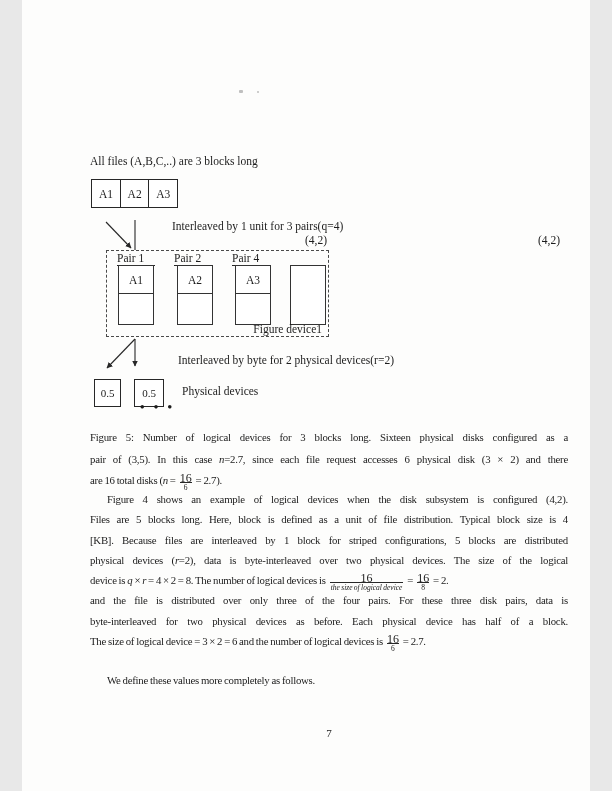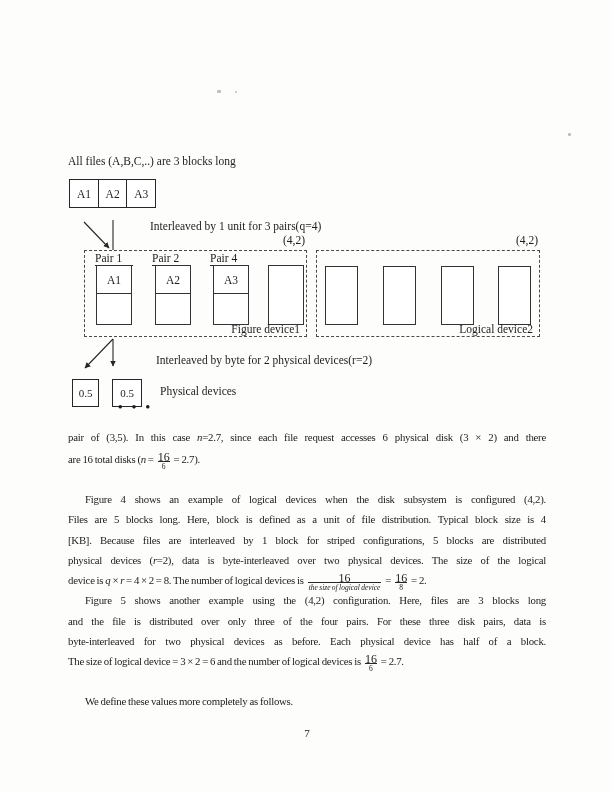--- a/index.html
+++ b/index.html
@@ -1,16 +1,16 @@
 <!DOCTYPE html>
 <html><head>
 <meta charset="utf-8">
 <style>
   html,body{margin:0;padding:0;background:#e8e8e8;}
-  .page{position:relative;width:612px;height:791px;background:#fdfdfc;color:#1c1c1c;
+  .page{position:relative;width:568px;height:791px;background:#fdfdfc;color:#1c1c1c;
         font-family:"Liberation Serif","DejaVu Serif",serif;overflow:hidden;margin:0 auto;}
   .abs{position:absolute;}
   .fig-text{font-size:11.5px;white-space:nowrap;}
   
   .speck{position:absolute;background:#8d8d8d;opacity:.55;border-radius:1px;}
   .sp1{left:217px;top:90px;width:4px;height:3px;}
   .sp2{left:235px;top:91px;width:2px;height:2px;}
   .sp3{left:568px;top:133px;width:3px;height:3px;}
   
   .fig-intro{left:68px;top:155px;}
@@ -104,52 +104,45 @@
     <div class="tbox tb2">
       <div class="ttop">A2</div>
     </div>
     <div class="tbox tb3">
       <div class="ttop">A3</div>
     </div>
     <div class="tbox tb4"></div>
     <div class="ldev">Figure device1</div>
   </div>
 
-  <div class="abs dbox d2">
-    <div class="ebox eb1"></div>
-    <div class="ebox eb2"></div>
-    <div class="ebox eb3"></div>
-    <div class="ebox eb4"></div>
-    <div class="ldev">Logical device2</div>
-  </div>
 
   <svg class="abs arr-bot" width="44" height="38" viewBox="0 0 44 38">
     <line x1="37" y1="3" x2="9" y2="32" marker-end="url(#ah)"></line>
     <line x1="37" y1="3" x2="37" y2="30" marker-end="url(#ah)"></line>
   </svg>
 
   <div class="abs fig-text note-bot">Interleaved by byte for 2 physical devices(r=2)</div>
 
   <div class="abs half h1">0.5</div>
   <div class="abs half h2">0.5</div>
   <div class="abs fig-text phys">Physical devices</div>
   <div class="abs dots">• • •</div>
 
   <div class="abs caption">
+    <div class="line just"><span>Figure 5: Number of logical devices for 3 blocks long. Sixteen physical disks configured as a</span></div>
     <div class="line just"><span>pair of (3,5). In this case </span><span class="it">n</span><span>=2.7, since each file request accesses 6 physical disk (3 × 2) and there</span></div>
     <div class="line"><span>are 16 total disks (</span><span class="it">n</span><span> = </span><span class="frac"><span class="fnum">16</span><span class="fden">6</span></span><span> = 2.7).</span></div>
   </div>
 
   <div class="abs bodytext">
     <div class="line just ind"><span>Figure 4 shows an example of logical devices when the disk subsystem is configured (4,2).</span></div>
     <div class="line just"><span>Files are 5 blocks long. Here, block is defined as a unit of file distribution. Typical block size is 4</span></div>
     <div class="line just"><span>[KB]. Because files are interleaved by 1 block for striped configurations, 5 blocks are distributed</span></div>
     <div class="line just"><span>physical devices (</span><span class="it">r</span><span>=2), data is byte-interleaved over two physical devices. The size of the logical</span></div>
     <div class="line"><span>device is </span><span class="it">q</span><span> × </span><span class="it">r</span><span> = 4 × 2 = 8. The number of logical devices is </span><span class="frac"><span class="fnum">16</span><span class="fden it">the size of logical device</span></span><span> = </span><span class="frac"><span class="fnum">16</span><span class="fden">8</span></span><span> = 2.</span></div>
-    <div class="line just ind"><span>Figure 5 shows another example using the (4,2) configuration. Here, files are 3 blocks long</span></div>
     <div class="line just"><span>and the file is distributed over only three of the four pairs. For these three disk pairs, data is</span></div>
     <div class="line just"><span>byte-interleaved for two physical devices as before. Each physical device has half of a block.</span></div>
     <div class="line"><span>The size of logical device = 3 × 2 = 6 and the number of logical devices is </span><span class="frac"><span class="fnum">16</span><span class="fden">6</span></span><span> = 2.7.</span></div>
     <div class="line ind gap"><span>We define these values more completely as follows.</span></div>
   </div>
 
   <div class="abs pageno">7</div>
 
 </div>
 

